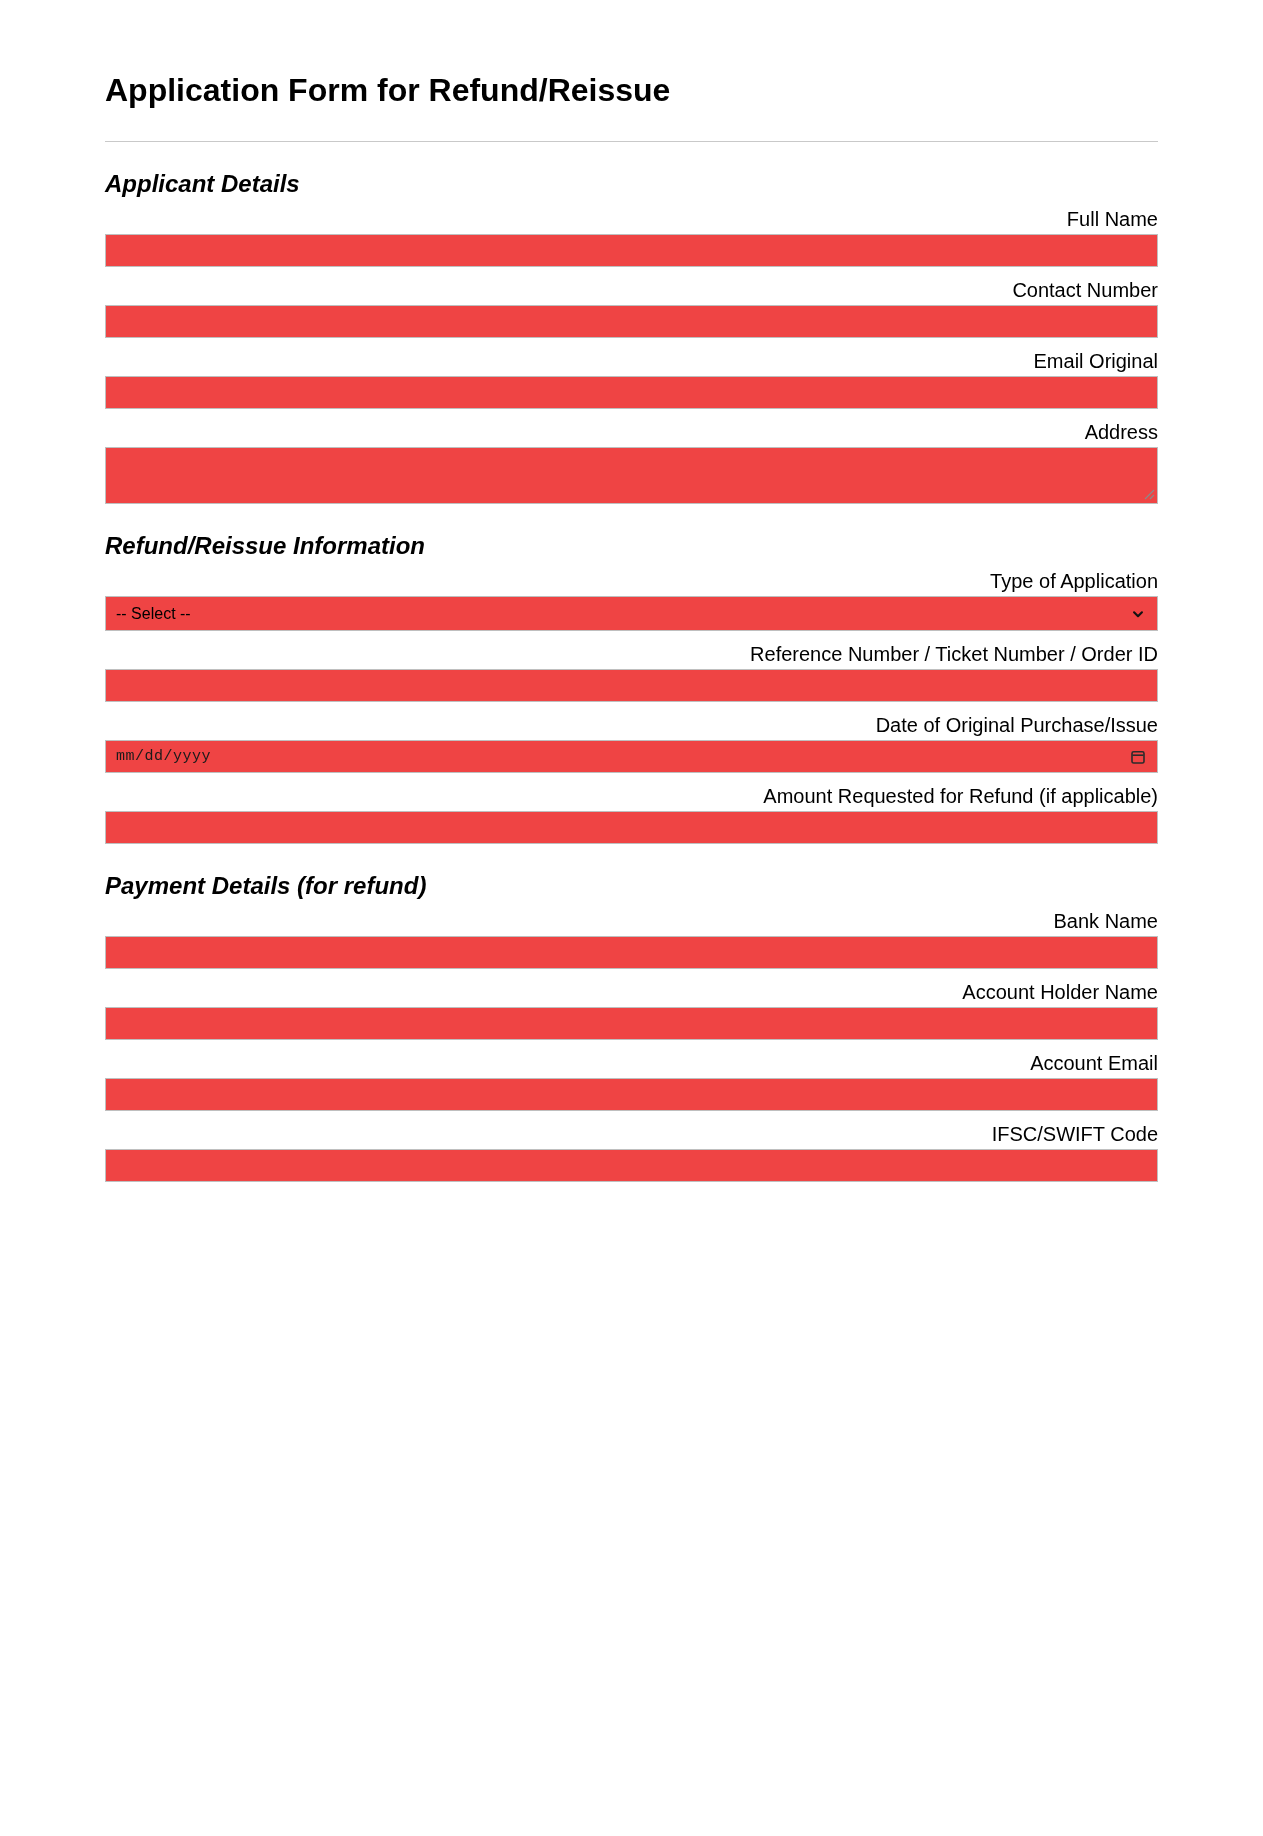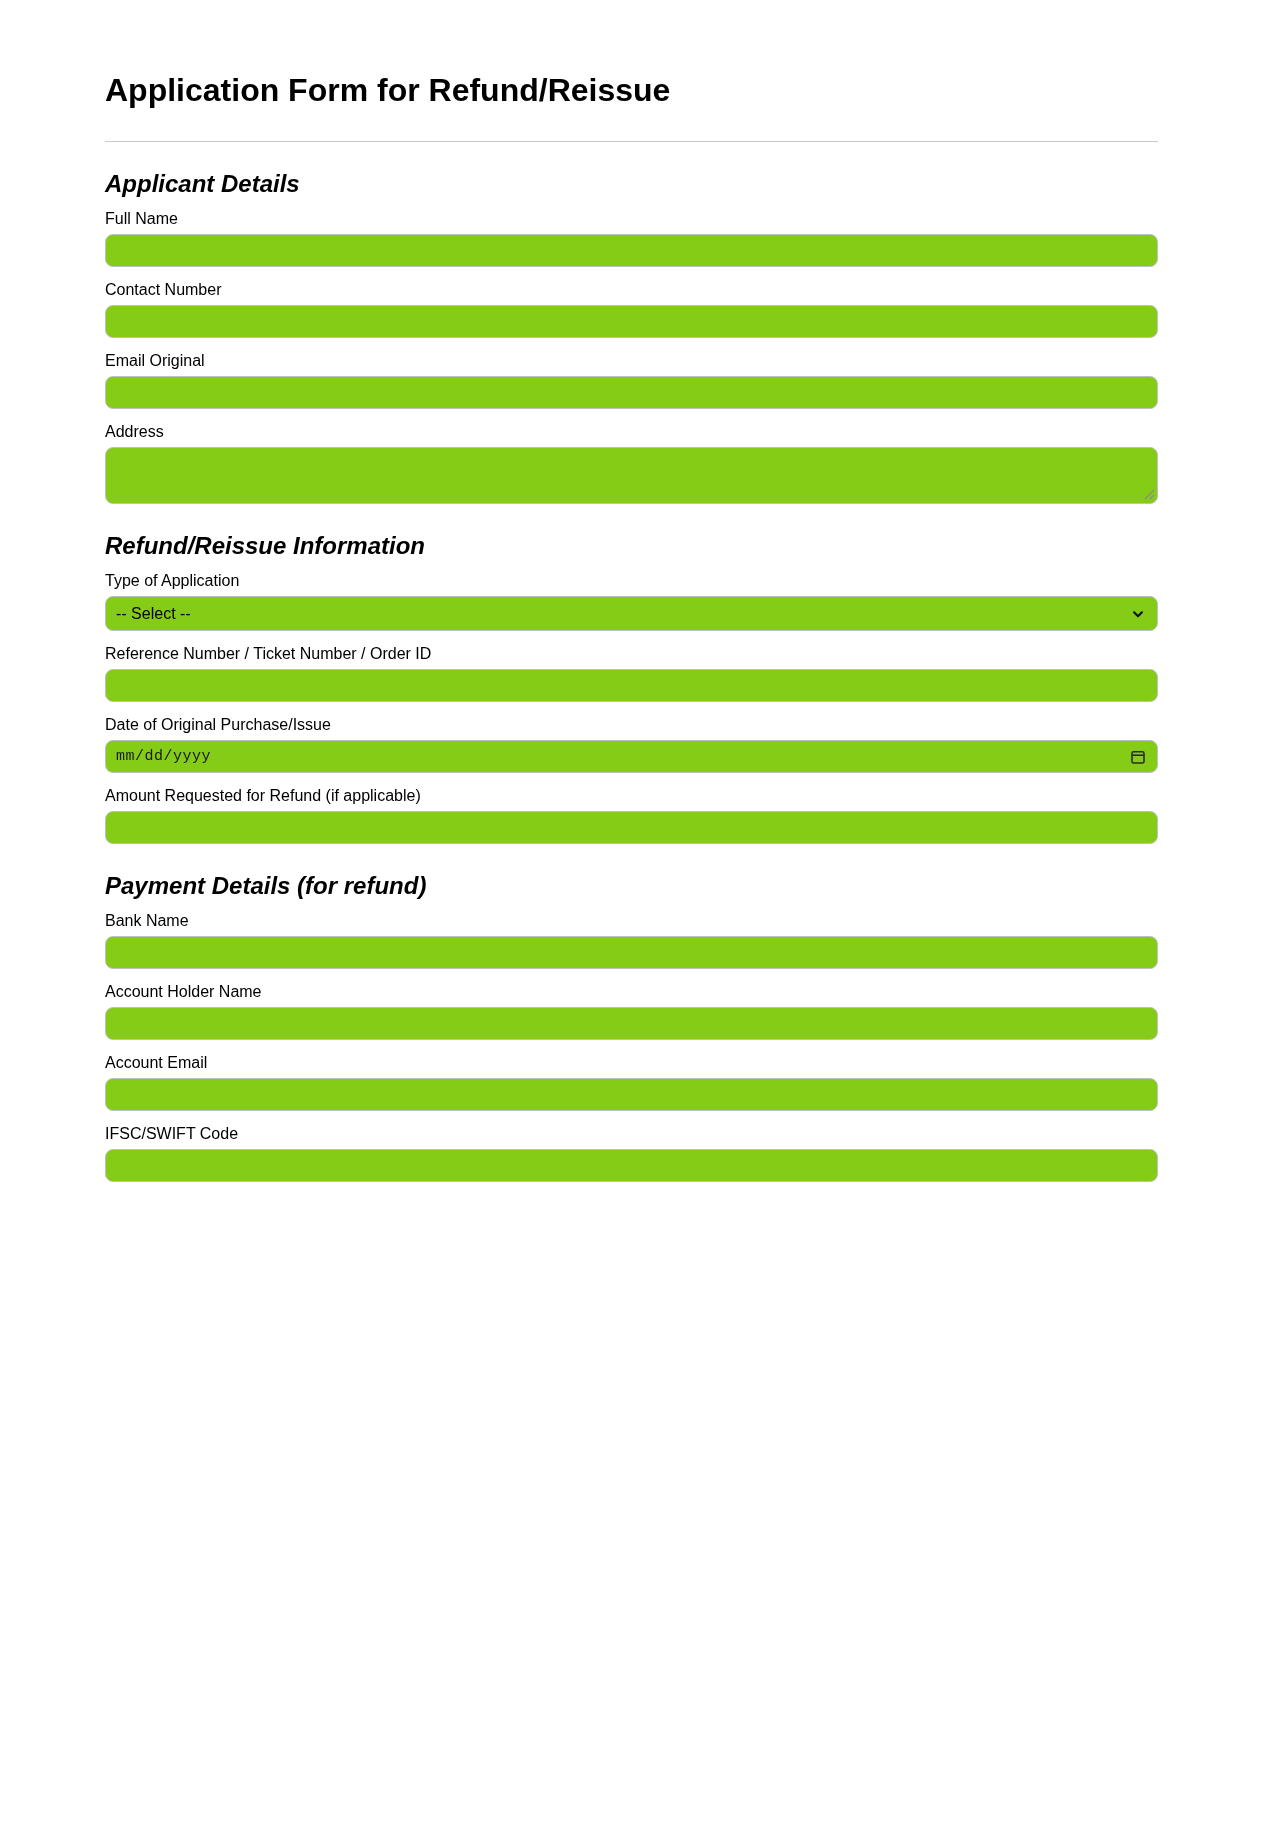--- a/index.html
+++ b/index.html
@@ -40,29 +40,30 @@
   h2.section-heading {
     font-size: 24px;
     line-height: 28px;
     font-weight: 700;
     margin: 28px 0 12px 0;
     font-style: italic;
   }
   .field { margin-bottom: 14px; }
   .field-label {
     display: block;
-    font-size: 16px;
+    font-size: 20px;
     line-height: 18px;
     margin-bottom: 6px;
+    text-align: right;
   }
   .ctl {
     width: 100%;
     border: 1px solid #bfbfbf;
-    border-radius: 8px;
-    background: #84cc16;
+    border-radius: 0;
+    background: #ef4444;
     font-family: "Liberation Sans", sans-serif;
     font-size: 16px;
     color: #000;
   }
   input.ctl {
     height: 33px;
     padding: 0 10px;
     outline: none;
   }
   .textarea-wrap { position: relative; }

